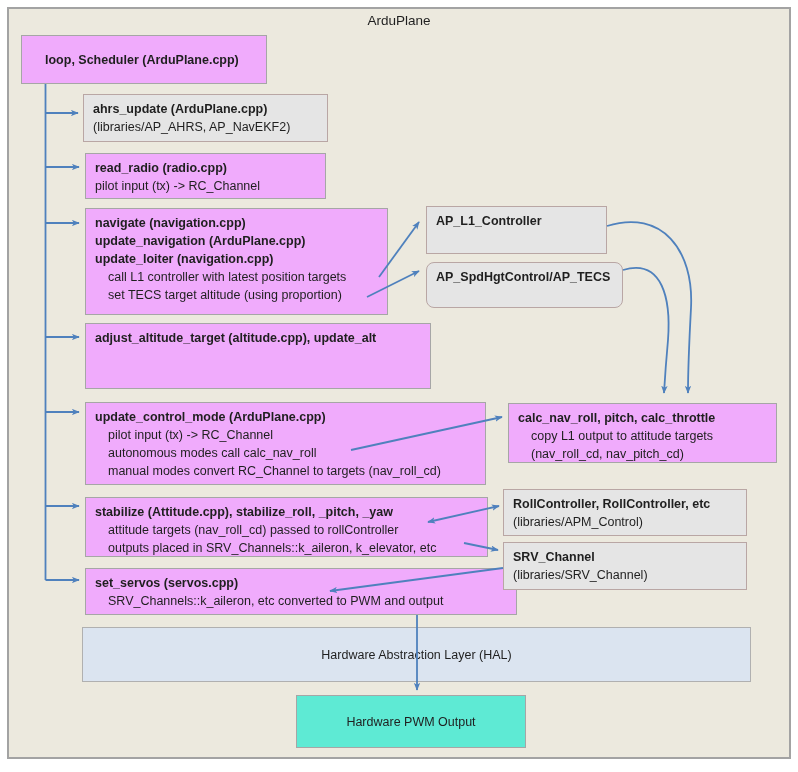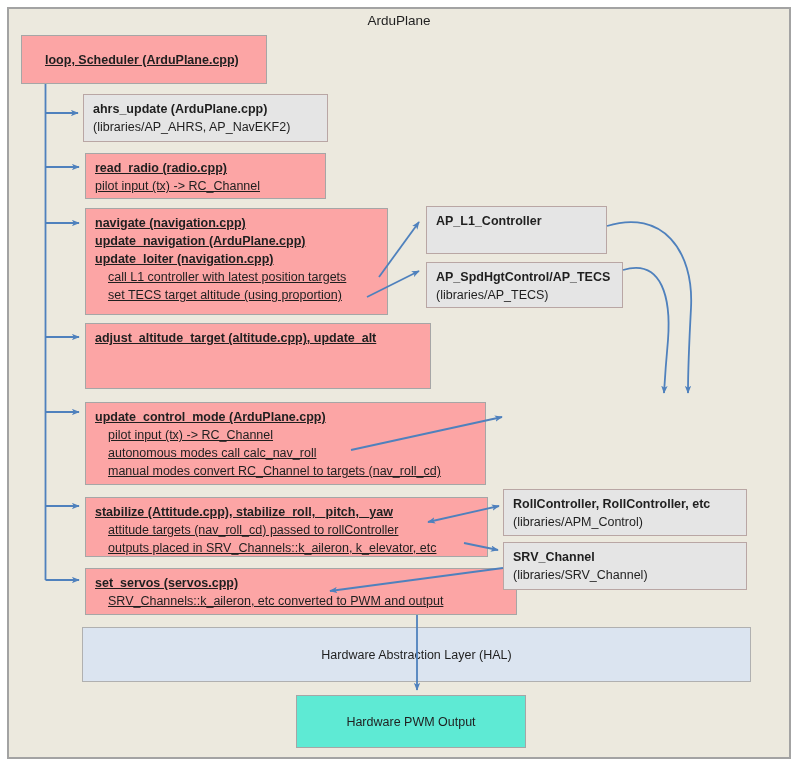--- a/index.html
+++ b/index.html
@@ -12,21 +12,21 @@
     background:#ece9de;border:2px solid #a3a3a3;
   }
   #diagram-title{
     position:absolute;left:7px;top:13px;width:784px;text-align:center;
     font-size:13.5px;color:#1f1f1f;
   }
   .box{
     position:absolute;border:1px solid #a6a6a6;box-sizing:border-box;
     padding:5px 8px 0 9px;line-height:18px;font-size:12.5px;
   }
-  .white{background:#fca5a5;text-decoration:underline;}
+  .white{background:#f0abfc;}
   .pink{background:#e5e5e5;border-color:#b9a6a4;}
   .blue{background:#dbe4f0;border-color:#b0b0b0;}
   .beige{background:#5eead4;}
   .bt{font-weight:bold;white-space:nowrap;}
   .bl{white-space:nowrap;}
   .ind{padding-left:13px;}
   .vcenter{display:flex;align-items:center;padding-top:0;}
   .ccenter{display:flex;align-items:center;justify-content:center;text-align:center;padding:0;}
   #arrows{position:absolute;left:0;top:0;pointer-events:none;}
   #arrows path{stroke:#4f81bd;stroke-width:1.8;fill:none;}
@@ -80,25 +80,29 @@
 
   <div class="box white" style="left:85px;top:568px;width:432px;height:47px;">
     <div class="bt">set_servos (servos.cpp)</div>
     <div class="bl ind">SRV_Channels::k_aileron, etc converted to PWM and output</div>
   </div>
 
   <div class="box pink" style="left:426px;top:206px;width:181px;height:48px;">
     <div class="bt">AP_L1_Controller</div>
   </div>
 
-  <div class="box pink" style="left:426px;top:262px;width:197px;height:46px;">
+  <div class="box pink" style="left:426px;top:262px;width:197px;height:46px;border-radius:8px;">
     <div class="bt">AP_SpdHgtControl/AP_TECS</div>
-    <div class="bl">(libraries/AP_TECS)</div>
   </div>
 
+  <div class="box white" style="left:508px;top:403px;width:269px;height:60px;">
+    <div class="bt">calc_nav_roll, pitch, calc_throttle</div>
+    <div class="bl ind">copy L1 output to attitude targets</div>
+    <div class="bl ind">(nav_roll_cd, nav_pitch_cd)</div>
+  </div>
 
   <div class="box pink" style="left:503px;top:489px;width:244px;height:47px;">
     <div class="bt">RollController, RollController, etc</div>
     <div class="bl">(libraries/APM_Control)</div>
   </div>
 
   <div class="box pink" style="left:503px;top:542px;width:244px;height:48px;">
     <div class="bt">SRV_Channel</div>
     <div class="bl">(libraries/SRV_Channel)</div>
   </div>

